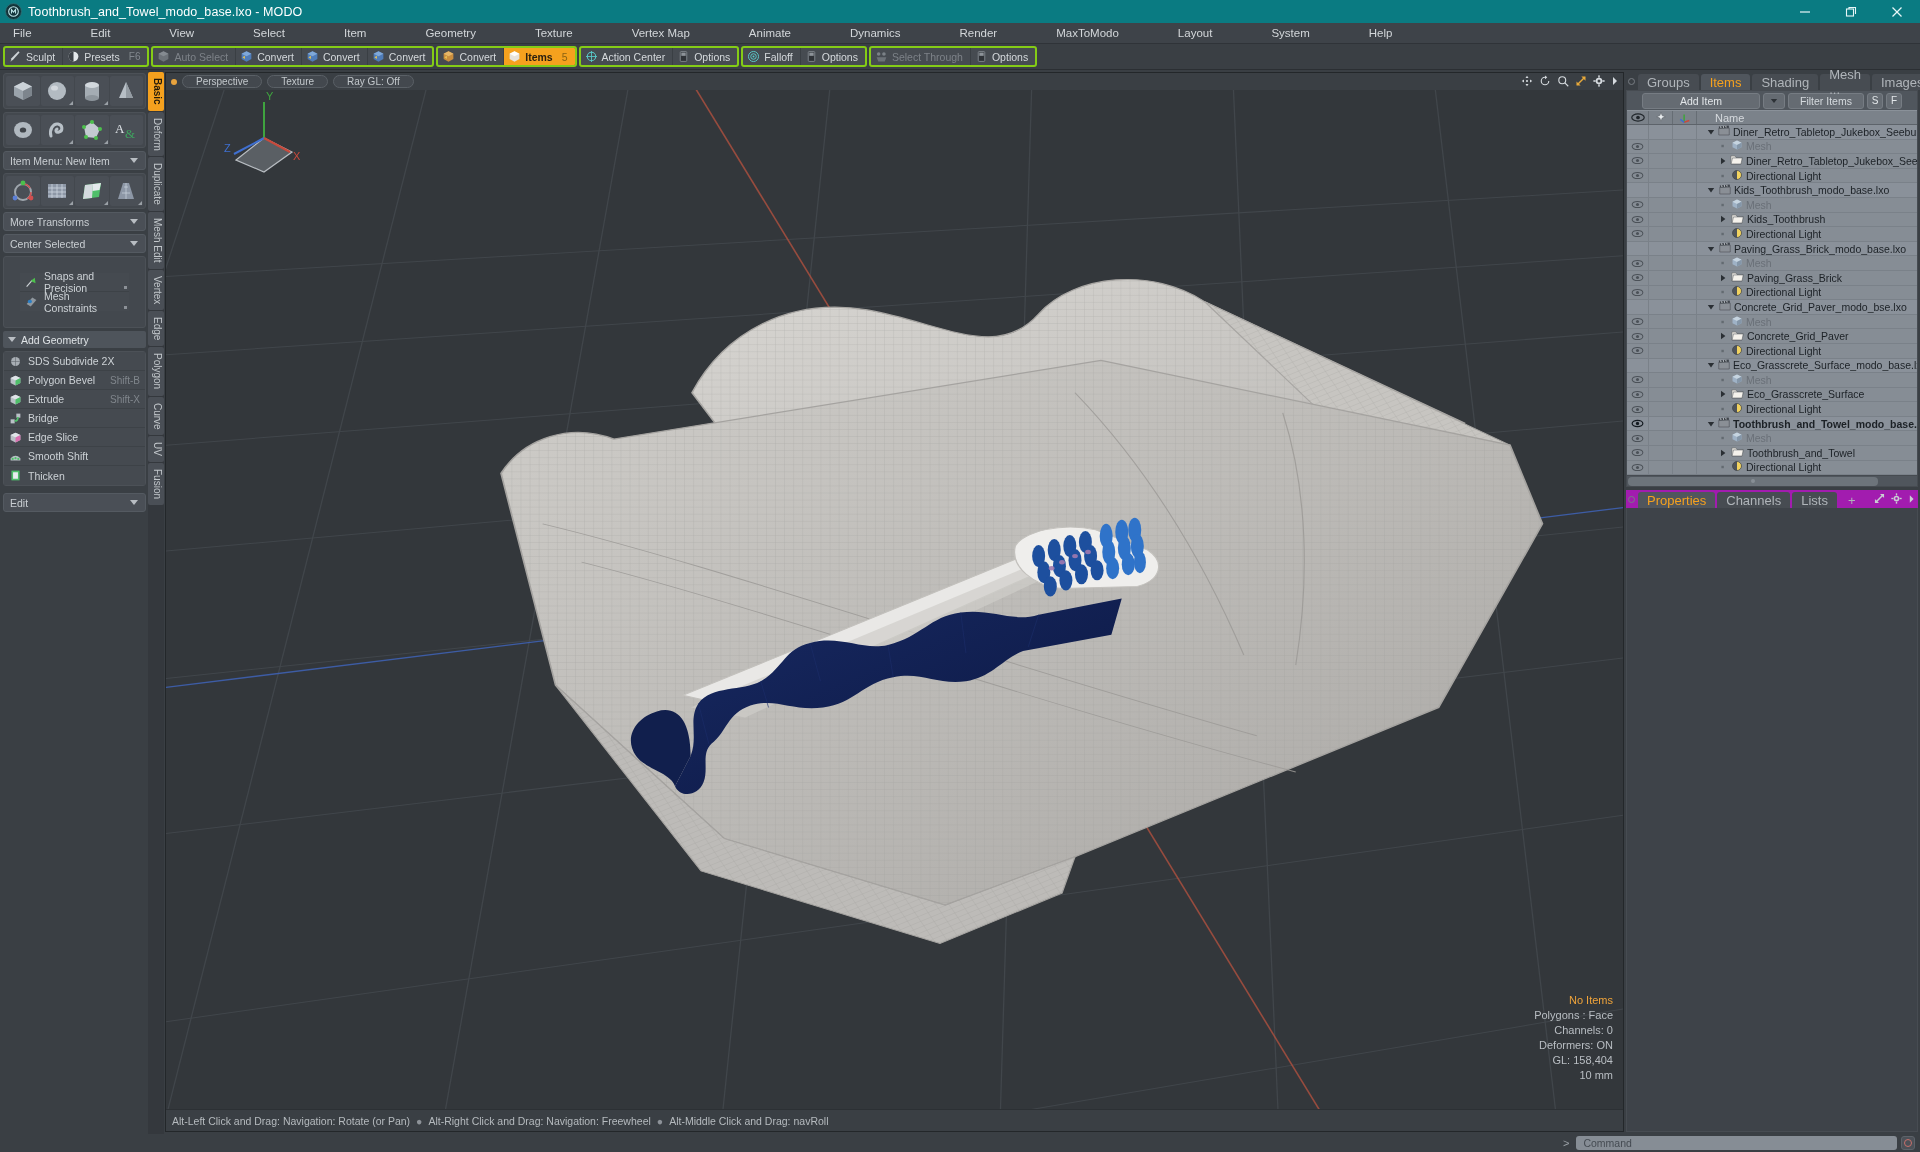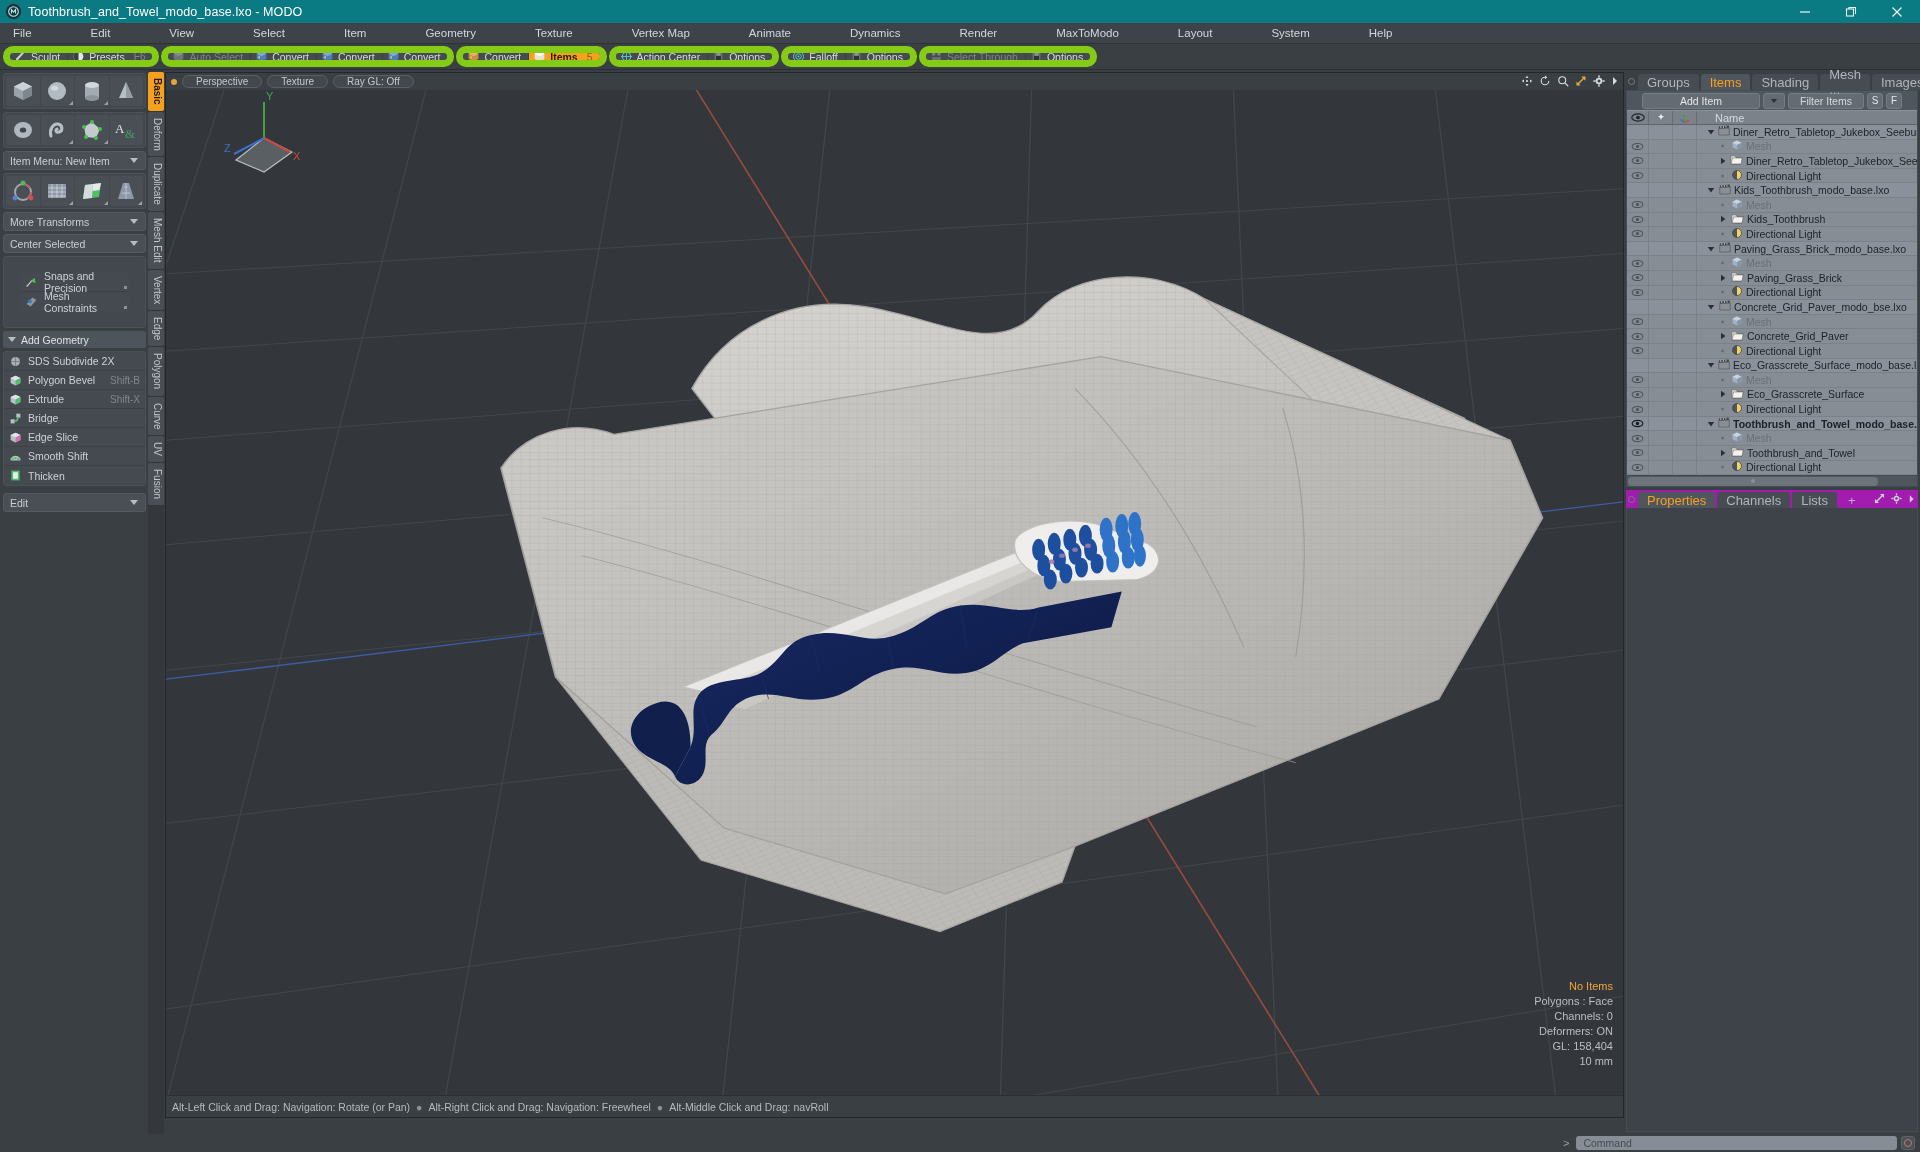--- a/index.html
+++ b/index.html
@@ -39,21 +39,21 @@
     font-size: 11.5px; color: #d3d7da; padding: 2px 9px; cursor: default;
   }
 
   
   #toolbar {
     height: 26px; background: #3a3f44; display: flex; align-items: center;
     gap: 2px; padding: 0 3px; border-bottom: 1px solid #2b2f33;
   }
   .tgroup {
     display: flex; align-items: center; height: 21px;
-    border: 7px solid #84cc16; border-radius: 10px; background: #464b51;
+    border: 2px solid #84cc16; border-radius: 3px; background: #464b51;
     overflow: hidden;
   }
   .tbtn {
     display: flex; align-items: center; gap: 4px; height: 100%;
     padding: 0 7px 0 4px; font-size: 10.5px; color: #d5d9dc;
     border-right: 1px solid #3a3f44; white-space: nowrap;
   }
   .tbtn:last-child { border-right: none; }
   .tbtn.dim { color: #7d8288; }
   .tbtn.hot { background: #f5a11e; color: #2a2010; font-weight: bold; }
@@ -90,21 +90,21 @@
 
   
   #vtabs { width: 16px; background: #34383d; display: flex; flex-direction: column; gap: 1px;
     padding-top: 2px; }
   .vtab { flex: 0 0 auto; writing-mode: vertical-rl; text-orientation: mixed;
     font-size: 10px; color: #c2c7cb; background: #4a4f56; padding: 6px 1px;
     border-radius: 2px; text-align: center; white-space: nowrap; }
   .vtab.active { background: #f5a11e; color: #22190a; font-weight: bold; }
 
   
-  #viewwrap { flex: 1; background: #2e3236; position: relative; margin: 2px 1px 16px 1px;
+  #viewwrap { flex: 1; background: #2e3236; position: relative; margin: 2px 1px 2px 1px;
     border: 1px solid #23272a; display: flex; flex-direction: column; }
   #viewhdr { height: 17px; background: #3a3f44; display: flex; align-items: center;
     gap: 5px; padding: 0 5px; position: relative; }
   .vdot { width: 6px; height: 6px; border-radius: 50%; background: #e8a33d; }
   .vpill { height: 13px; border: 1px solid #5a6066; border-radius: 7px; background: #43484e;
     padding: 0 13px; font-size: 10px; color: #c3c8cc; display:flex;align-items:center;}
   #viewicons { position: absolute; right: 4px; display: flex; gap: 6px; align-items: center; }
   #canvas { flex: 1; position: relative; overflow: hidden; background: #33373b; }
   #canvas svg { position: absolute; inset: 0; width: 100%; height: 100%; }
   #vpinfo { position: absolute; right: 10px; bottom: 26px; text-align: right;

